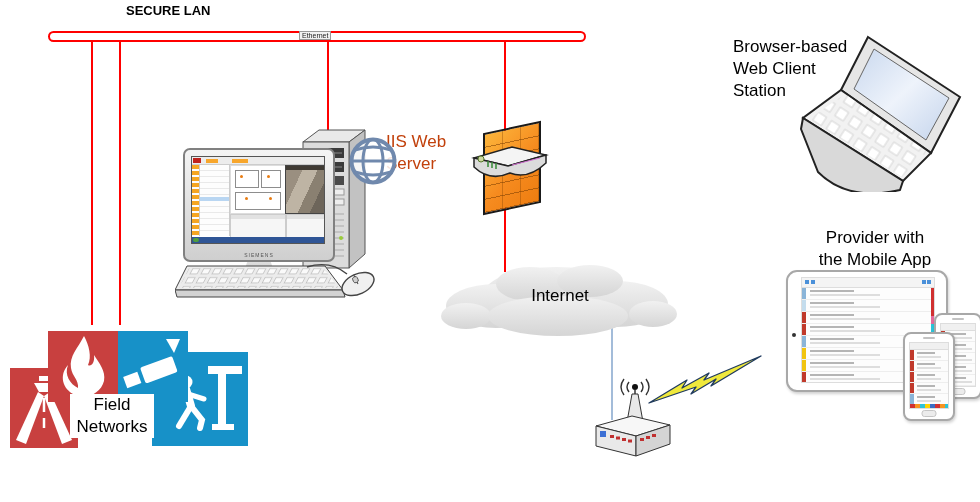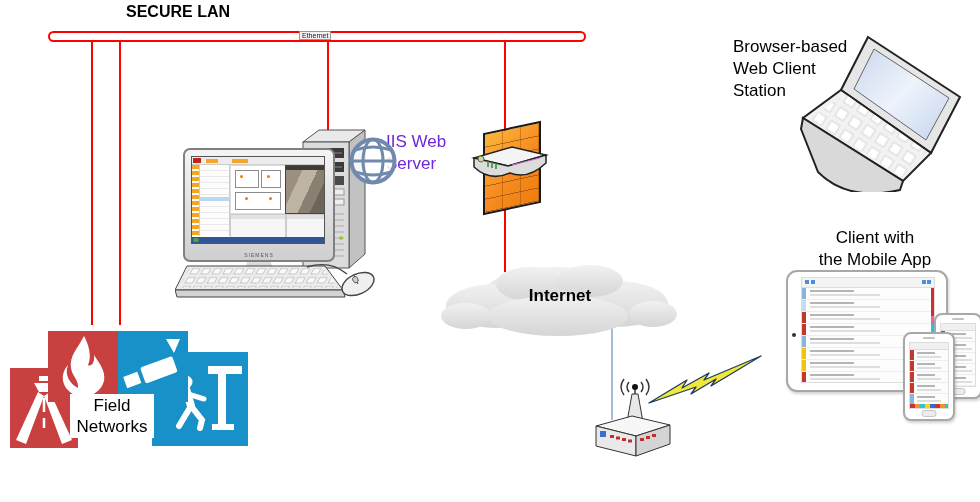--- a/index.html
+++ b/index.html
@@ -1,35 +1,35 @@
 <!DOCTYPE html>
 <html><head>
 <meta charset="utf-8">
 <style>
   html,body{margin:0;padding:0;background:#fff;}
   .stage{position:relative;width:980px;height:502px;background:#fff;overflow:hidden;
          font-family:"Liberation Sans",sans-serif;color:#000;}
   .abs{position:absolute;}
   .label{white-space:pre-line;font-size:17px;line-height:1.28;}
   .center{text-align:center;}
-  #title{left:126px;top:3px;font-size:16px;font-weight:bold;}
+  #title{left:126px;top:3px;font-size:13px;font-weight:bold;}
   
   .bus{left:48px;top:31px;width:534px;height:7px;border:2px solid #ff0000;border-radius:6px;background:#fff;z-index:1;}
   .bus-label{left:299px;top:31px;font-size:7px;background:#f2f2f2;border:1px solid #999;padding:0 2px;color:#222;z-index:3;}
   .vline{width:2px;background:#ff0000;z-index:0;}
   #l-field1{left:91px;top:40px;height:285px;}
   #l-field2{left:119px;top:40px;height:285px;}
   #l-server{left:327px;top:40px;height:100px;}
   #l-router{left:504px;top:40px;height:232px;}
   #l-telecom{left:611px;top:328px;height:92px;width:2px;background:#a3bcd9;z-index:0;}
   
   #lbl-mgmt{left:147px;top:69px;width:205px;}
-  #lbl-iis{left:386px;top:131px;color:#6d28d9;}
+  #lbl-iis{left:386px;top:131px;color:#c2410c;}
   #lbl-router{left:518px;top:91px;width:105px;}
-  #lbl-internet{left:500px;top:286px;width:120px;font-size:17px;font-weight:bold;z-index:4;}
+  #lbl-internet{left:500px;top:286px;width:120px;font-size:17px;font-weight:normal;z-index:4;}
   #lbl-web{left:733px;top:36px;width:120px;}
   #lbl-mobile{left:795px;top:227px;width:160px;}
   #lbl-telecom{left:612px;top:455px;width:90px;}
   
   .bezel{left:183px;top:148px;width:148px;height:110px;background:linear-gradient(#f4f4f4,#cfcfcf);
          border:2px solid #808080;border-radius:7px;z-index:3;}
   .screen{position:absolute;left:6px;top:6px;width:132px;height:86px;background:#fff;border:1px solid #555;overflow:hidden;}
   .brand{position:absolute;left:0;bottom:2px;width:100%;text-align:center;font-size:5px;letter-spacing:1px;color:#555;}
   .scr-toolbar{position:absolute;left:0;top:0;width:100%;height:7px;background:#ececec;border-bottom:1px solid #ccc;}
   .scr-red{position:absolute;left:1px;top:1px;width:8px;height:5px;background:#c0221c;}
@@ -92,21 +92,21 @@
       background:repeating-linear-gradient(to right,#d03030 0 5px,#f79420 5px 10px,#2cc3d8 10px 15px,#ffd400 15px 20px,#3a6cc4 20px 25px);}
   .p-home{position:absolute;left:50%;bottom:2px;transform:translateX(-50%);width:13px;height:5px;
       background:#ececec;border:1px solid #c5c5c5;border-radius:3px;}
   
   .tile{z-index:1;}
   #tile-sprinkler{left:10px;top:368px;width:68px;height:80px;background:#c8403f;}
   #tile-fire{left:48px;top:331px;width:70px;height:71px;background:#c8403f;z-index:2;}
   #tile-camera{left:118px;top:331px;width:70px;height:71px;background:#1791c8;z-index:2;}
   #tile-access{left:152px;top:352px;width:96px;height:94px;background:#1791c8;}
   #field-box{left:70px;top:394px;width:84px;height:44px;background:#fff;z-index:3;
-             display:flex;align-items:flex-end;justify-content:center;}
+             display:flex;align-items:center;justify-content:center;}
   svg{display:block;}
 </style>
 </head>
 <body>
 
 <div class="stage">
 
   <div id="title" class="abs">SECURE LAN</div>
 
   <div class="abs bus"></div>
@@ -280,21 +280,21 @@
         <rect x="2" y="2" width="10" height="10" fill="#ffffff" stroke="#d6d6d6"></rect>
       </pattern>
     </defs>
     <polygon points="78,3 170,63 141,119 51,56" fill="#e6e6e6" stroke="#222" stroke-width="2"></polygon>
     <polygon points="84,15 159,64 136,106 64,55" fill="url(#scr)" stroke="#666"></polygon>
     <polygon points="51,56 141,119 113,147 13,84" fill="#f2f2f2" stroke="#222" stroke-width="2"></polygon>
     <polygon points="55,60 137,118 112,143 19,85" fill="url(#lkeys)"></polygon>
     <path d="M13,84 L113,147 L110,156 Q58,168 28,138 L11,95 Z" fill="#d9d9d9" stroke="#222" stroke-width="2"></path>
   </svg>
 
-  <div id="lbl-mobile" class="abs label center">Client with
+  <div id="lbl-mobile" class="abs label center">Provider with
 the Mobile App</div>
   <div class="abs tablet">
     <div class="t-cam"></div>
     <div class="t-screen">
       <div class="t-nav">
           <i style="left:3px"></i>
           <i style="left:9px"></i>
           <i style="right:8px"></i>
           <i style="right:3px"></i>
         </div>

